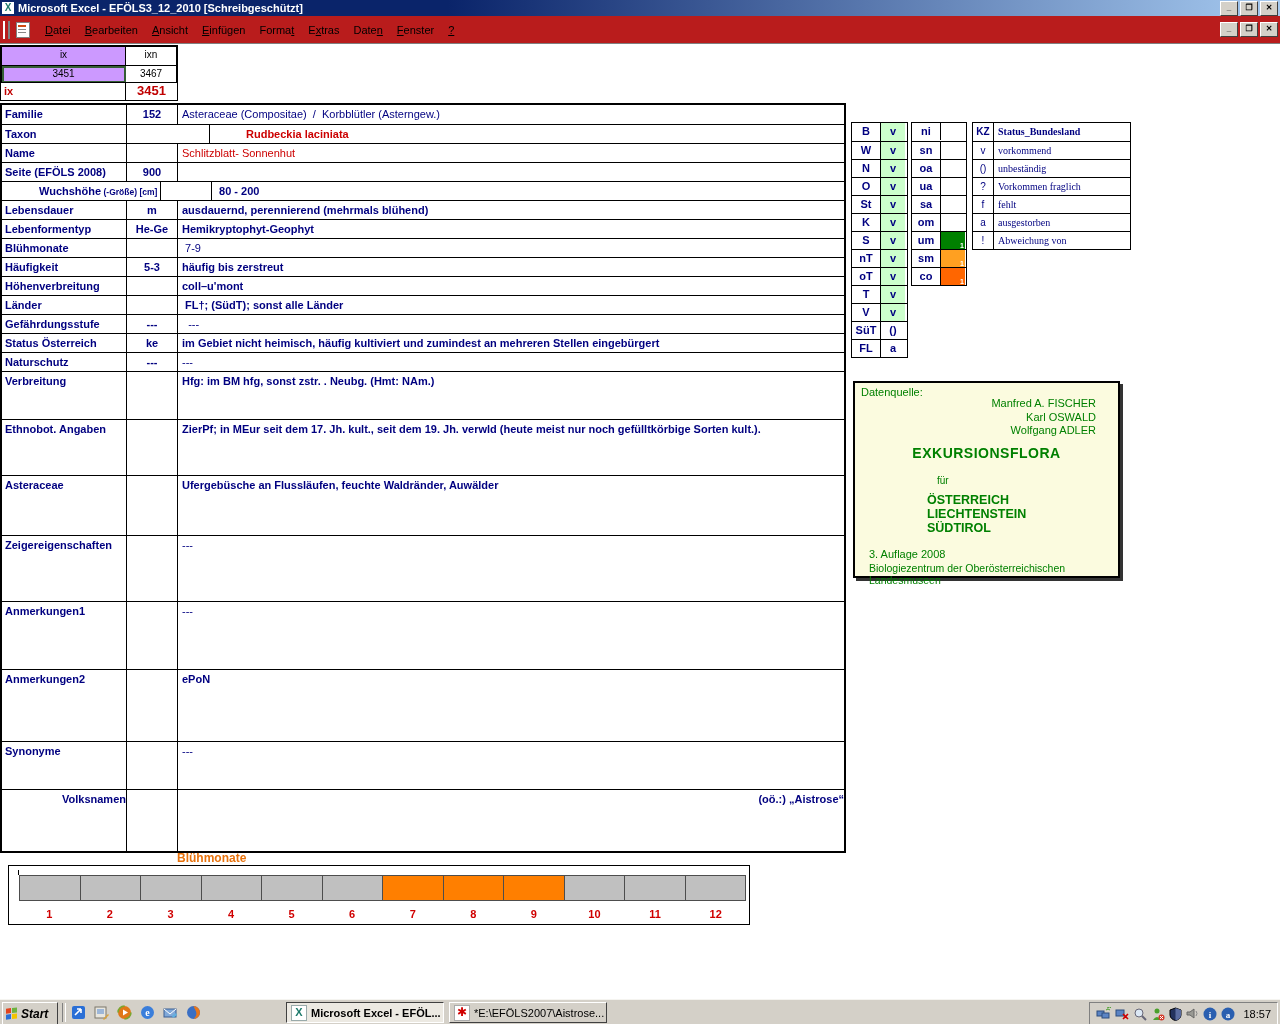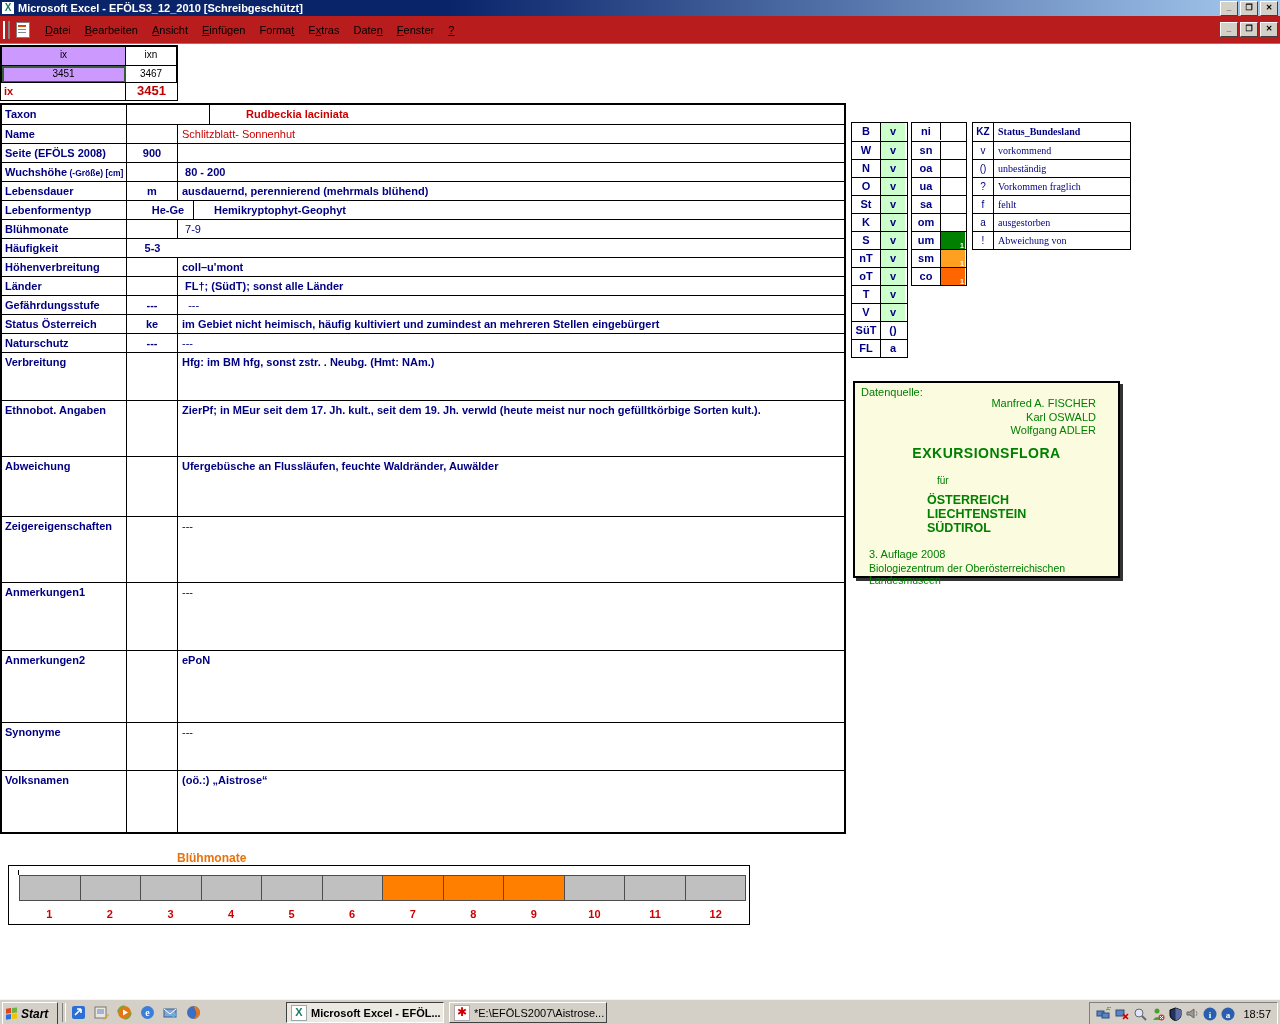--- a/index.html
+++ b/index.html
@@ -145,58 +145,64 @@
   </div>
 
   <div class="tbl idrow" style="left:0;top:82px;width:178px;border-width:1px;">
     <div class="row" style="height:17px;">
       <div class="c" style="width:125px;line-height:16px;padding-left:3px;">ix</div>
       <div class="c" style="flex:1;text-align:center;font-size:13px;line-height:16px;">3451</div>
     </div>
   </div>
 
   <div class="tbl" style="left:0;top:103px;width:846px;">
+    <div class="row" style="height:19px;">
+        <div class="c lbl">Familie</div>
+        <div class="c code">152</div>
+        <div class="c val w-reg">Asteraceae (Compositae)  /  Korbblütler (Asterngew.)</div>
+      </div>
     <div class="row" style="height:19px;gap:32px;">
         <div class="c lbl">Taxon</div>
         <div class="c code"></div>
         <div class="c val red">Rudbeckia laciniata</div>
       </div>
     <div class="row" style="height:19px;">
         <div class="c lbl">Name</div>
         <div class="c code"></div>
         <div class="c val red w-reg">Schlitzblatt- Sonnenhut</div>
       </div>
     <div class="row" style="height:19px;">
         <div class="c lbl">Seite (EFÖLS 2008)</div>
         <div class="c code">900</div>
         <div class="c val"></div>
       </div>
-    <div class="row" style="height:19px;">
+    <div class="row" style="height:19px;padding-left:34px;">
         <div class="c lbl"><span>Wuchshöhe</span><small> (-Größe) [cm]</small></div>
         <div class="c code"></div>
         <div class="c val"> 80 - 200</div>
       </div>
     <div class="row" style="height:19px;">
         <div class="c lbl">Lebensdauer</div>
         <div class="c code">m</div>
         <div class="c val">ausdauernd, perennierend (mehrmals blühend)</div>
       </div>
-    <div class="row" style="height:19px;gap:16px;">
+    <div class="row" style="height:19px;">
         <div class="c lbl">Lebenformentyp</div>
         <div class="c code">He-Ge</div>
         <div class="c val">Hemikryptophyt-Geophyt</div>
       </div>
     <div class="row" style="height:19px;">
         <div class="c lbl">Blühmonate</div>
         <div class="c code"></div>
         <div class="c val w-reg"> 7-9</div>
       </div>
     <div class="row" style="height:19px;">
         <div class="c lbl">Häufigkeit</div>
         <div class="c code">5-3</div>
+        <div class="c val">häufig bis zerstreut</div>
       </div>
     <div class="row" style="height:19px;">
         <div class="c lbl">Höhenverbreitung</div>
         <div class="c code"></div>
         <div class="c val">coll–u'mont</div>
       </div>
     <div class="row" style="height:19px;">
         <div class="c lbl">Länder</div>
         <div class="c code"></div>
         <div class="c val"> FL†; (SüdT); sonst alle Länder</div>
@@ -220,21 +226,21 @@
         <div class="c lbl">Verbreitung</div>
         <div class="c code"></div>
         <div class="c val">Hfg: im BM hfg, sonst zstr. . Neubg. (Hmt: NAm.)</div>
       </div>
     <div class="row" style="height:56px;">
         <div class="c lbl">Ethnobot. Angaben</div>
         <div class="c code"></div>
         <div class="c val">ZierPf; in MEur seit dem 17. Jh. kult., seit dem 19. Jh. verwld (heute meist nur noch gefülltkörbige Sorten kult.).</div>
       </div>
     <div class="row" style="height:60px;">
-        <div class="c lbl">Abweichung</div>
+        <div class="c lbl">Asteraceae</div>
         <div class="c code"></div>
         <div class="c val">Ufergebüsche an Flussläufen, feuchte Waldränder, Auwälder</div>
       </div>
     <div class="row" style="height:66px;">
         <div class="c lbl">Zeigereigenschaften</div>
         <div class="c code"></div>
         <div class="c val w-reg">---</div>
       </div>
     <div class="row" style="height:68px;">
         <div class="c lbl">Anmerkungen1</div>
@@ -244,21 +250,21 @@
     <div class="row" style="height:72px;justify-content:center;">
         <div class="c lbl">Anmerkungen2</div>
         <div class="c code"></div>
         <div class="c val">ePoN</div>
       </div>
     <div class="row" style="height:48px;">
         <div class="c lbl">Synonyme</div>
         <div class="c code"></div>
         <div class="c val w-reg">---</div>
       </div>
-    <div class="row" style="height:62px;">
+    <div class="row" style="height:62px;text-align:right;">
         <div class="c lbl">Volksnamen</div>
         <div class="c code"></div>
         <div class="c val">(oö.:) „Aistrose“</div>
       </div>
   </div>
 
   <div class="tbl bl" style="left:851px;top:122px;width:57px;border-width:1px;">
     <div class="row" style="height:18px;">
         <div class="c bl-code">B</div>
         <div class="c bl-mark green">v</div>

